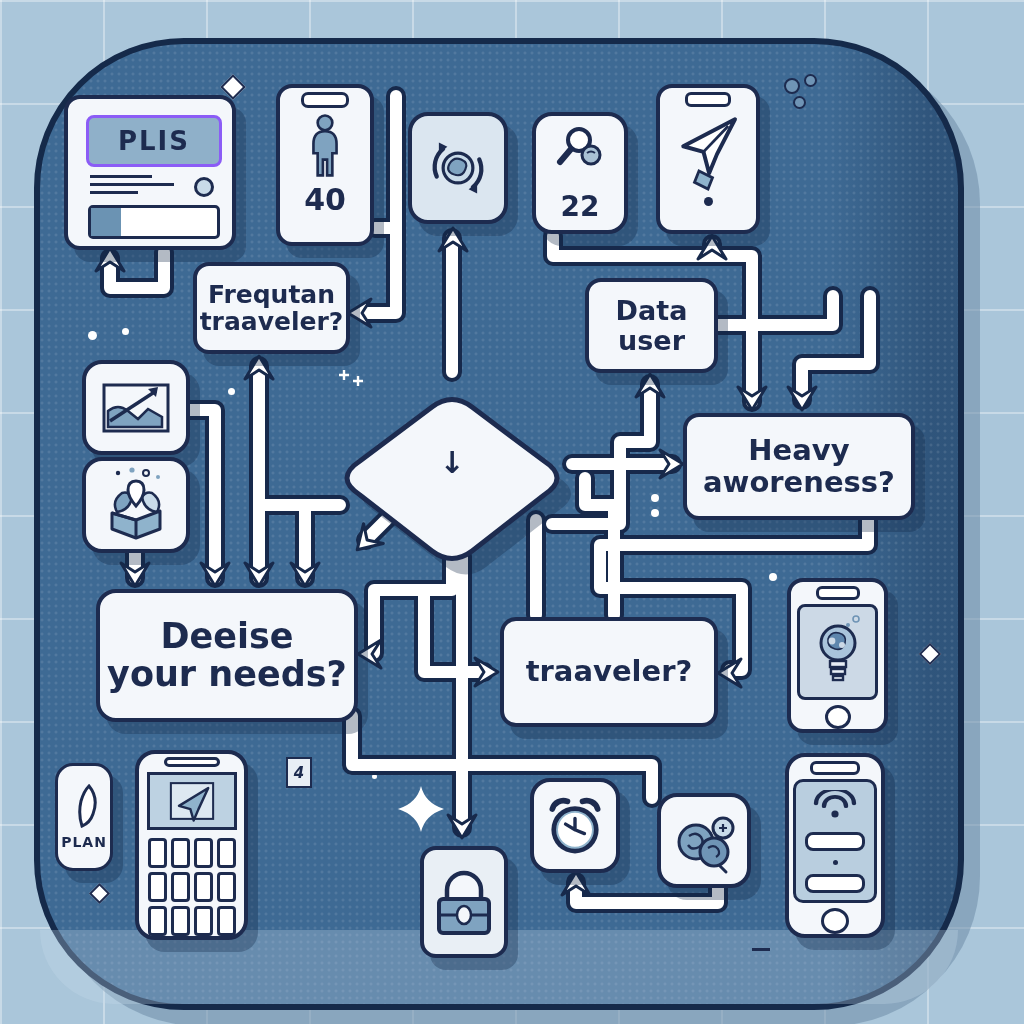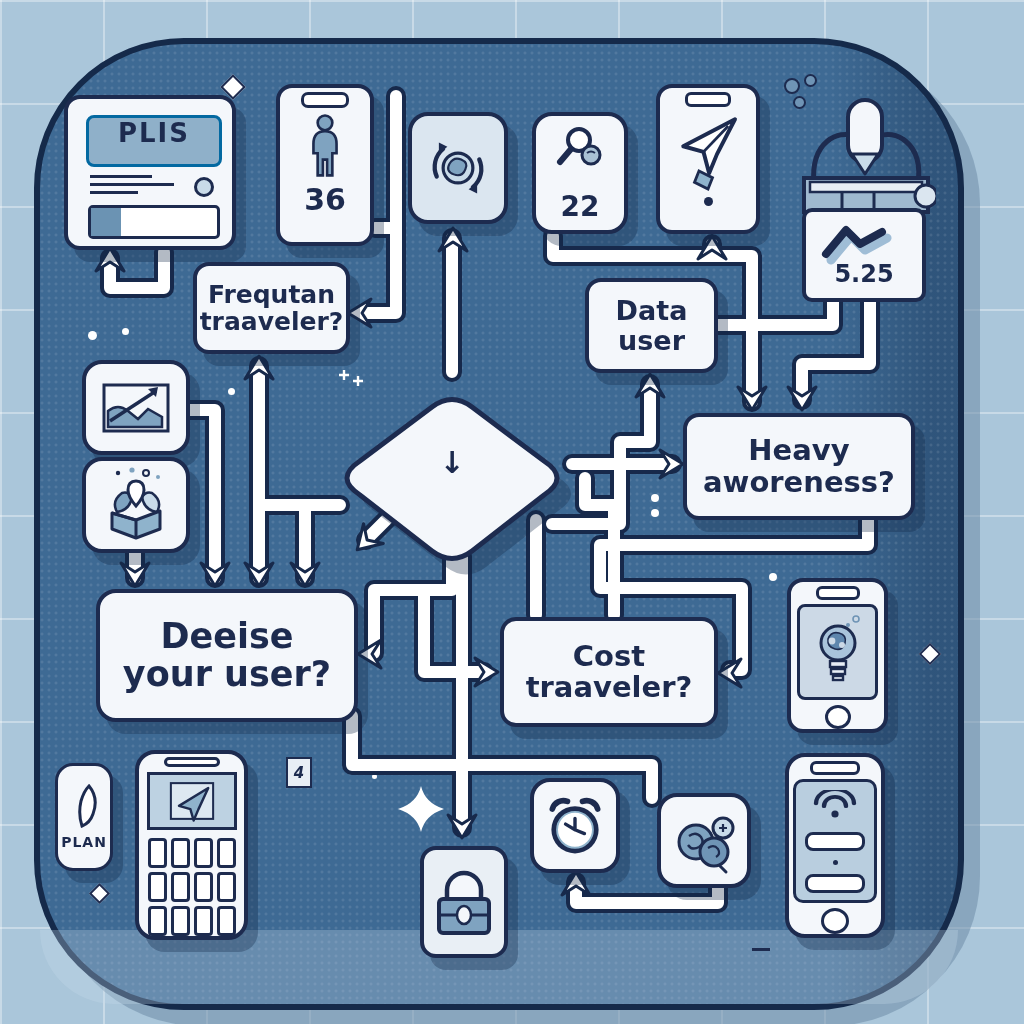--- a/index.html
+++ b/index.html
@@ -108,39 +108,39 @@
       <use href="#ah" class="ah" transform="translate(362,654) rotate(-90)"></use>
       <use href="#ah" class="ah" transform="translate(494,672) rotate(90)"></use>
       <use href="#ah" class="ah" transform="translate(722,673) rotate(-90)"></use>
       <use href="#ah" class="ah" transform="translate(462,834) rotate(180)"></use>
       <use href="#ah" class="ah" transform="translate(576,876)"></use>
       <use href="#ah" class="ah" transform="translate(360,547) rotate(225)"></use>
     </g>
   </svg>
 
   <div class="card" style="left:64px;top:95px;width:172px;height:155px;">
-    <div style="position:absolute;left:18px;top:16px;width:130px;height:46px;background:#8fb0c9;border:3px solid #0369a1;border-radius:8px;display:flex;justify-content:center;">
+    <div style="position:absolute;left:18px;top:16px;width:130px;height:46px;background:#8fb0c9;border:3px solid #8b5cf6;border-radius:8px;display:flex;align-items:center;justify-content:center;">
       <span class="ink" style="font-size:26px;letter-spacing:2px;">PLIS</span>
     </div>
     <div class="abs" style="left:22px;top:76px;width:62px;height:3px;background:#1d2b4f;"></div>
     <div class="abs" style="left:22px;top:84px;width:84px;height:3px;background:#1d2b4f;"></div>
     <div class="abs" style="left:22px;top:92px;width:48px;height:3px;background:#1d2b4f;"></div>
     <div class="abs" style="left:126px;top:78px;width:14px;height:14px;border:3px solid #1d2b4f;border-radius:50%;background:#c9dbe9;"></div>
     <div class="abs" style="left:20px;top:106px;width:126px;height:28px;border:3px solid #1d2b4f;border-radius:5px;background:#fff;">
       <div style="width:30px;height:100%;background:#6b93b3;"></div>
     </div>
   </div>
 
   <div class="card" style="left:276px;top:84px;width:98px;height:162px;justify-content:flex-start;">
     <div style="width:42px;height:10px;border:3px solid #1d2b4f;border-radius:7px;background:#fff;margin-top:4px;"></div>
     <svg width="42" height="66" viewBox="0 0 40 62" style="margin-top:6px;">
       <circle cx="20" cy="8" r="7" fill="#7fa3c0" stroke="#1d2b4f" stroke-width="2.5"></circle>
       <path d="M20,16 C12,16 9,21 9,28 L9,37 L13,37 L13,58 L18,58 L18,43 L22,43 L22,58 L27,58 L27,37 L31,37 L31,28 C31,21 28,16 20,16 Z" fill="#7fa3c0" stroke="#1d2b4f" stroke-width="2.5"></path>
     </svg>
-    <span class="ink" style="font-size:30px;margin-top:2px;">36</span>
+    <span class="ink" style="font-size:30px;margin-top:2px;">40</span>
   </div>
 
   <div class="card" style="left:408px;top:112px;width:100px;height:112px;border-radius:20px;background:#dbe6f0;">
     <svg width="68" height="68" viewBox="0 0 64 64">
       <circle cx="32" cy="32" r="14" fill="#c9dbe9" stroke="#1d2b4f" stroke-width="3"></circle>
       <path d="M24,28 q4,-7 11,-4 q7,3 4,9 q-3,8 -11,5 q-8,-3 -4,-10 Z" fill="#7fa3c0" stroke="#1d2b4f" stroke-width="2"></path>
       <path d="M12,40 A22,22 0 0 1 18,14" fill="none" stroke="#1d2b4f" stroke-width="4" stroke-linecap="round"></path>
       <path d="M52,24 A22,22 0 0 1 46,50" fill="none" stroke="#1d2b4f" stroke-width="4" stroke-linecap="round"></path>
       <path d="M14,8 L22,12 L14,18 Z" fill="#1d2b4f"></path>
       <path d="M50,56 L42,52 L50,46 Z" fill="#1d2b4f"></path>
@@ -160,37 +160,20 @@
   <div class="card" style="left:656px;top:84px;width:104px;height:150px;justify-content:flex-start;">
     <div style="width:40px;height:9px;border:3px solid #1d2b4f;border-radius:6px;background:#fff;margin-top:4px;"></div>
     <svg width="72" height="84" viewBox="0 0 64 72" style="margin-top:4px;">
       <path d="M56,6 L10,30 L28,35 L33,54 L40,37 L56,6 Z" fill="#fff" stroke="#1d2b4f" stroke-width="3.5" stroke-linejoin="round"></path>
       <line x1="28" y1="35" x2="50" y2="12" stroke="#1d2b4f" stroke-width="2.5"></line>
       <path d="M24,52 l12,6 l-4,10 l-12,-6 Z" fill="#8fb3cc" stroke="#1d2b4f" stroke-width="2.5"></path>
     </svg>
     <div style="width:9px;height:9px;border-radius:50%;background:#1d2b4f;margin-top:2px;"></div>
   </div>
 
-  <div class="abs" style="left:796px;top:92px;width:140px;height:212px;z-index:3;">
-    <svg width="140" height="212" viewBox="0 0 140 212">
-      <path d="M18,92 C14,48 44,38 58,44" fill="none" stroke="#1d2b4f" stroke-width="5"></path>
-      <path d="M122,92 C128,48 96,38 84,44" fill="none" stroke="#1d2b4f" stroke-width="5"></path>
-      <rect x="52" y="8" width="34" height="62" rx="17" fill="#f4f7fb" stroke="#1d2b4f" stroke-width="4"></rect>
-      <path d="M56,62 h26 l-13,20 Z" fill="#c9dbe9" stroke="#1d2b4f" stroke-width="3" stroke-linejoin="round"></path>
-      <rect x="8" y="86" width="124" height="34" fill="#9fb9cf" stroke="#1d2b4f" stroke-width="4"></rect>
-      <rect x="14" y="90" width="112" height="10" fill="#e8eef5" stroke="#1d2b4f" stroke-width="2.5"></rect>
-      <line x1="46" y1="100" x2="46" y2="120" stroke="#1d2b4f" stroke-width="3"></line>
-      <line x1="78" y1="100" x2="78" y2="120" stroke="#1d2b4f" stroke-width="3"></line>
-      <circle cx="130" cy="104" r="11" fill="#dbe6f0" stroke="#1d2b4f" stroke-width="3"></circle>
-      <rect x="8" y="118" width="120" height="90" rx="8" fill="#f4f7fb" stroke="#1d2b4f" stroke-width="4"></rect>
-      <polyline points="30,162 50,138 64,152 86,140" fill="none" stroke="#9fbdd6" stroke-width="9" stroke-linecap="round" stroke-linejoin="round" transform="translate(5,6)"></polyline>
-      <polyline points="30,162 50,138 64,152 86,140" fill="none" stroke="#1d2b4f" stroke-width="8" stroke-linecap="round" stroke-linejoin="round"></polyline>
-    </svg>
-    <span class="ink" style="position:absolute;left:0;width:136px;top:168px;text-align:center;font-size:24px;">5.25</span>
-  </div>
 
   <div class="card" style="left:193px;top:262px;width:157px;height:92px;">
     <div class="label-box" style="font-size:25px;">
       <div>Frequtan</div>
       <div>traaveler?</div>
     </div>
   </div>
 
   <div class="card" style="left:585px;top:278px;width:133px;height:95px;">
     <div class="label-box" style="font-size:27px;">
@@ -210,27 +193,26 @@
   <div class="card" style="left:683px;top:413px;width:232px;height:107px;">
     <div class="label-box" style="font-size:29px;">
       <div>Heavy</div>
       <div>aworeness?</div>
     </div>
   </div>
 
   <div class="card" style="left:96px;top:589px;width:262px;height:133px;border-radius:20px;">
     <div class="label-box" style="font-size:35px;">
       <div>Deeise</div>
-      <div>your user?</div>
+      <div>your needs?</div>
     </div>
   </div>
 
   <div class="card" style="left:500px;top:617px;width:218px;height:110px;">
     <div class="label-box" style="font-size:29px;">
-      <div>Cost</div>
       <div>traaveler?</div>
     </div>
   </div>
 
   <div class="card" style="left:82px;top:360px;width:108px;height:95px;border-radius:20px;">
     <svg width="72" height="58" viewBox="0 0 72 58">
       <rect x="4" y="6" width="64" height="46" fill="none" stroke="#1d2b4f" stroke-width="3"></rect>
       <path d="M8,48 L8,32 Q18,24 28,32 L38,40 L48,30 L62,38 L62,48 Z" fill="#7fa3c0" stroke="#1d2b4f" stroke-width="2.5"></path>
       <line x1="10" y1="42" x2="56" y2="12" stroke="#1d2b4f" stroke-width="3.5"></line>
       <path d="M58,8 L48,10 L56,18 Z" fill="#1d2b4f"></path>

